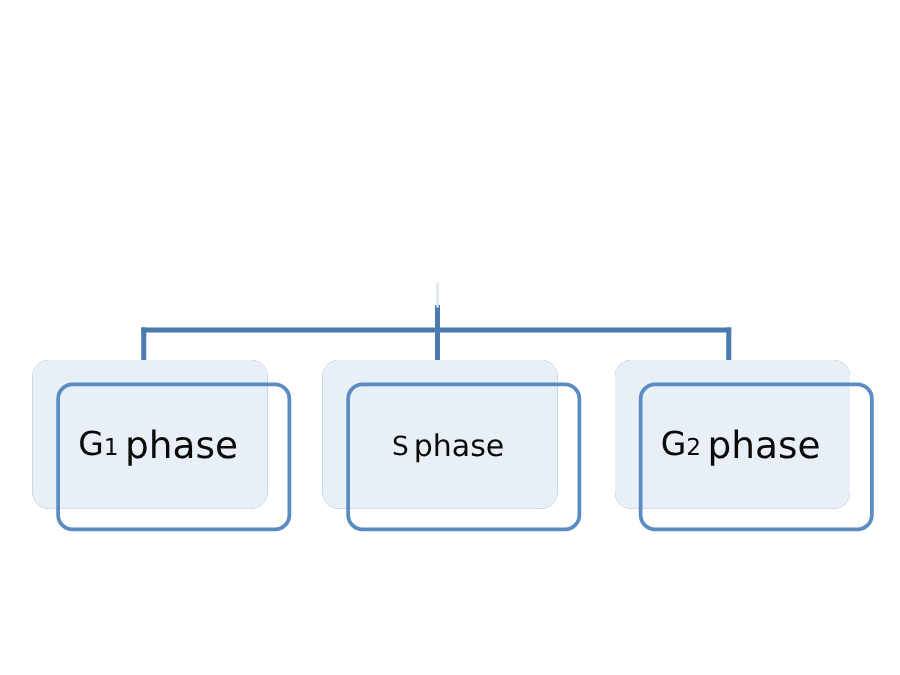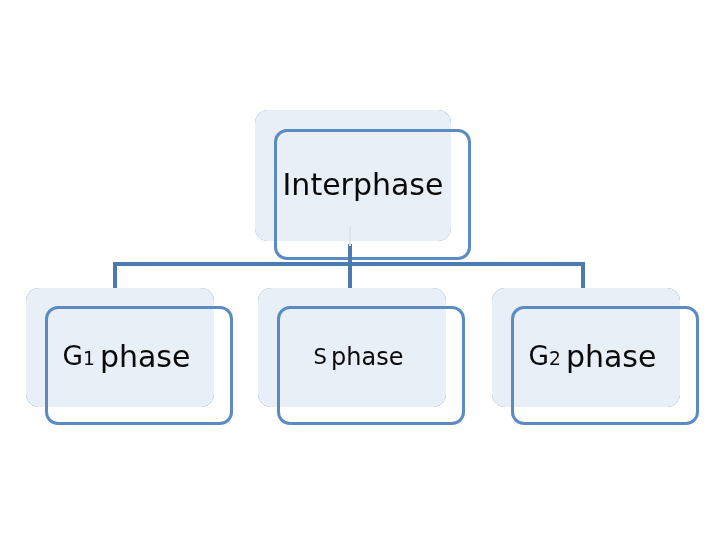--- a/index.html
+++ b/index.html
@@ -143,26 +143,20 @@
     width: 2px;
     height: 20px;
     background: #DDE4EE;
   }
 </style>
 </head>
 <body style="background: rgb(255, 255, 255);">
 
 <div id="canvas" style="background: rgb(255, 255, 255);">
 
-  <div class="node" id="node-interphase">
-    <div class="plate" style="background: rgb(81, 131, 189);"></div>
-    <div class="wash" style="background: rgb(233, 239, 246);"></div>
-    <div class="card" style="border-color: rgb(91, 139, 195);"></div>
-    <div class="label" style="color: rgb(10, 10, 10);">Interphase</div>
-  </div>
 
   <div class="conn" id="conn-stem" style="background: rgb(74, 122, 176);"></div>
   <div id="conn-seam"></div>
   <div class="conn" id="conn-bus" style="background: rgb(74, 122, 176);"></div>
   <div class="conn" id="conn-drop-left" style="background: rgb(74, 122, 176);"></div>
   <div class="conn" id="conn-drop-center" style="background: rgb(74, 122, 176);"></div>
   <div class="conn" id="conn-drop-right" style="background: rgb(74, 122, 176);"></div>
 
   <div class="node" id="node-g1">
     <div class="plate" style="background: rgb(81, 131, 189);"></div>

